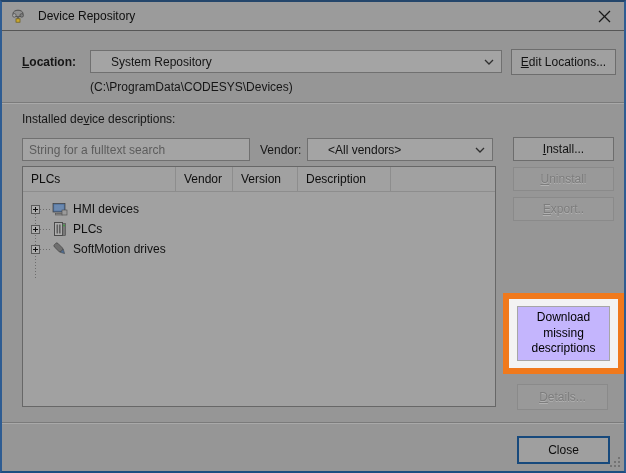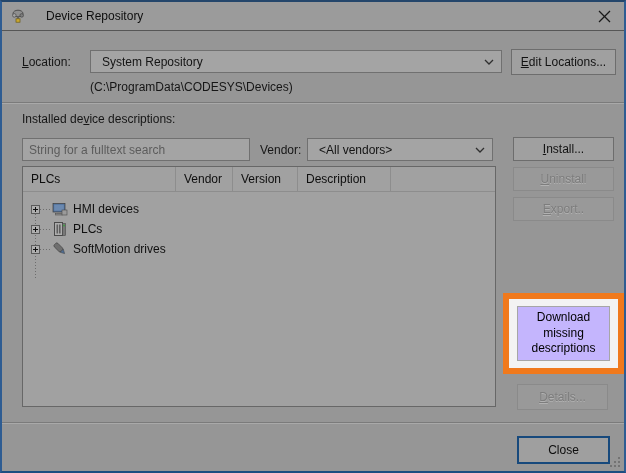--- a/index.html
+++ b/index.html
@@ -7,33 +7,33 @@
   .window {
     position:relative; width:626px; height:473px;
     background:#969696;
     border:2px solid #2e5c92; border-top-color:#24466b; border-bottom-color:#1d4e80;
     font-family:"Liberation Sans", sans-serif; font-size:12px; color:#141414;
     overflow:hidden;
   }
   .titlebar {
     position:absolute; left:0; top:0; right:0; height:29px;
     background:#9b9b9b; border-bottom:1px solid #565656;
-    display:flex; align-items:center; padding:0 8px; gap:20px;
+    display:flex; align-items:center; padding:0 8px; gap:12px;
   }
   .titlebar .title { color:#0f0f0f; }
   .icon16 { width:16px; height:16px; flex:0 0 auto; }
   .close-btn {
     position:absolute; right:6px; top:3px; width:28px; height:23px;
     display:flex; align-items:center; justify-content:center;
   }
   .label { position:absolute; white-space:nowrap; color:#161616; }
   .mn { text-decoration:underline; }
   .combo {
     position:absolute; background:#a4a4a4; border:1px solid #707070;
-    display:flex; align-items:center; padding:0 24px 0 11px; white-space:nowrap;
+    display:flex; align-items:center; padding:0 24px 0 20px; white-space:nowrap;
   }
   .combo .chev { position:absolute; right:7px; top:50%; margin-top:-3px; line-height:0; }
   .tinput {
     position:absolute; background:#a4a4a4; border:1px solid #707070;
     font:12px "Liberation Sans", sans-serif; color:#3c3c3c; padding:8px 6px; outline:none;
   }
   .tinput::placeholder { color:#5c5c5c; opacity:1; }
   .btn {
     position:absolute; display:flex; align-items:center; justify-content:center;
     background:#a0a0a0; border:1px solid #6d6d6d; color:#121212; white-space:nowrap;
@@ -97,21 +97,21 @@
     </svg>
     <span class="title">Device Repository</span>
   </div>
   <div class="close-btn">
     <svg width="13" height="13" viewBox="0 0 13 13">
       <line x1="1" y1="1" x2="12" y2="12" stroke="#1a1a1a" stroke-width="1.2"></line>
       <line x1="12" y1="1" x2="1" y2="12" stroke="#1a1a1a" stroke-width="1.2"></line>
     </svg>
   </div>
 
-  <div class="label" style="left:20px; top:53px;"><span></span><span class="mn">L</span><span>ocation:</span></div>
+  <div class="label" style="left:20px; top:53px;font-weight:bold;"><span></span><span class="mn">L</span><span>ocation:</span></div>
 
   <div class="combo" style="left:88px; top:48px; width:412px; height:23px;">
     <span>System Repository</span>
     <span class="chev">
       <svg width="10" height="6" viewBox="0 0 10 6">
           <polyline points="1,1 5,5 9,1" fill="none" stroke="#2f2f2f" stroke-width="1.3"></polyline>
         </svg>
     </span>
   </div>
 

